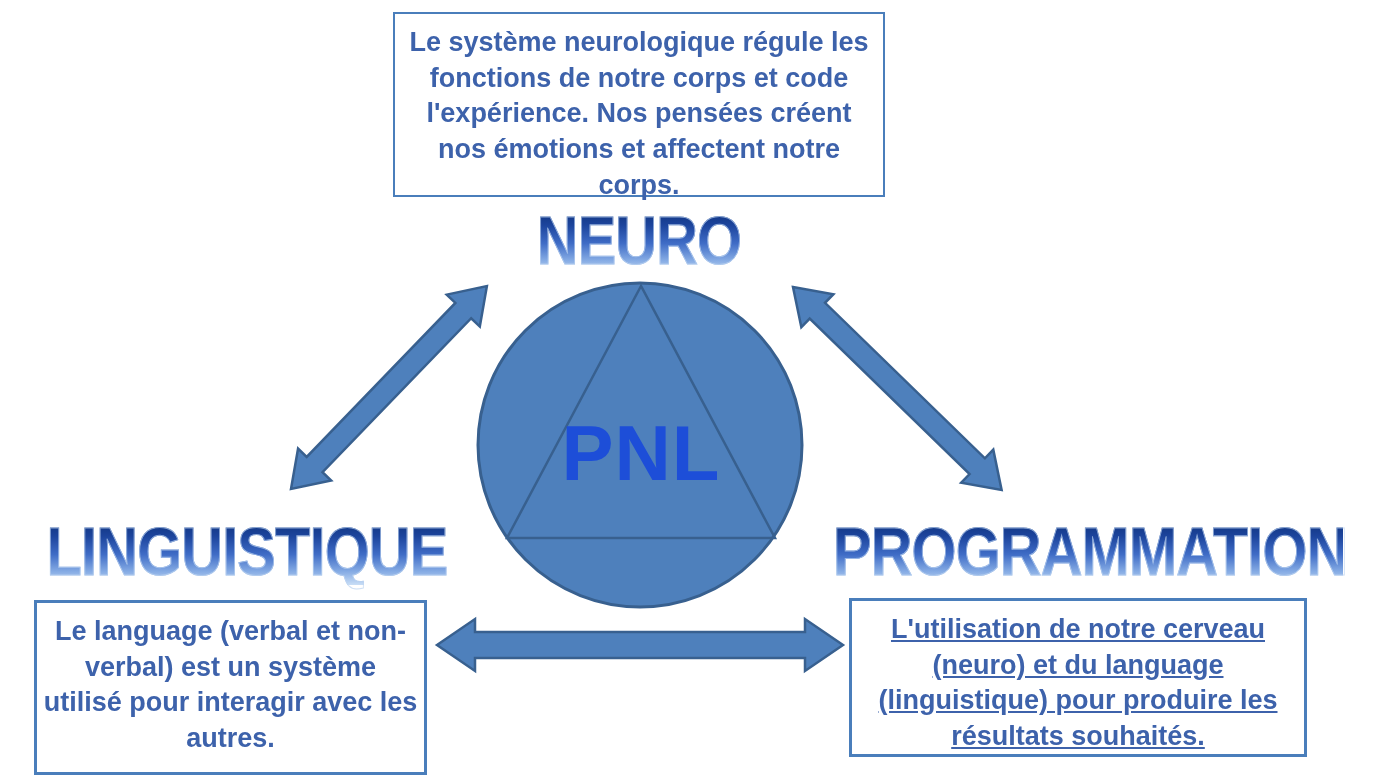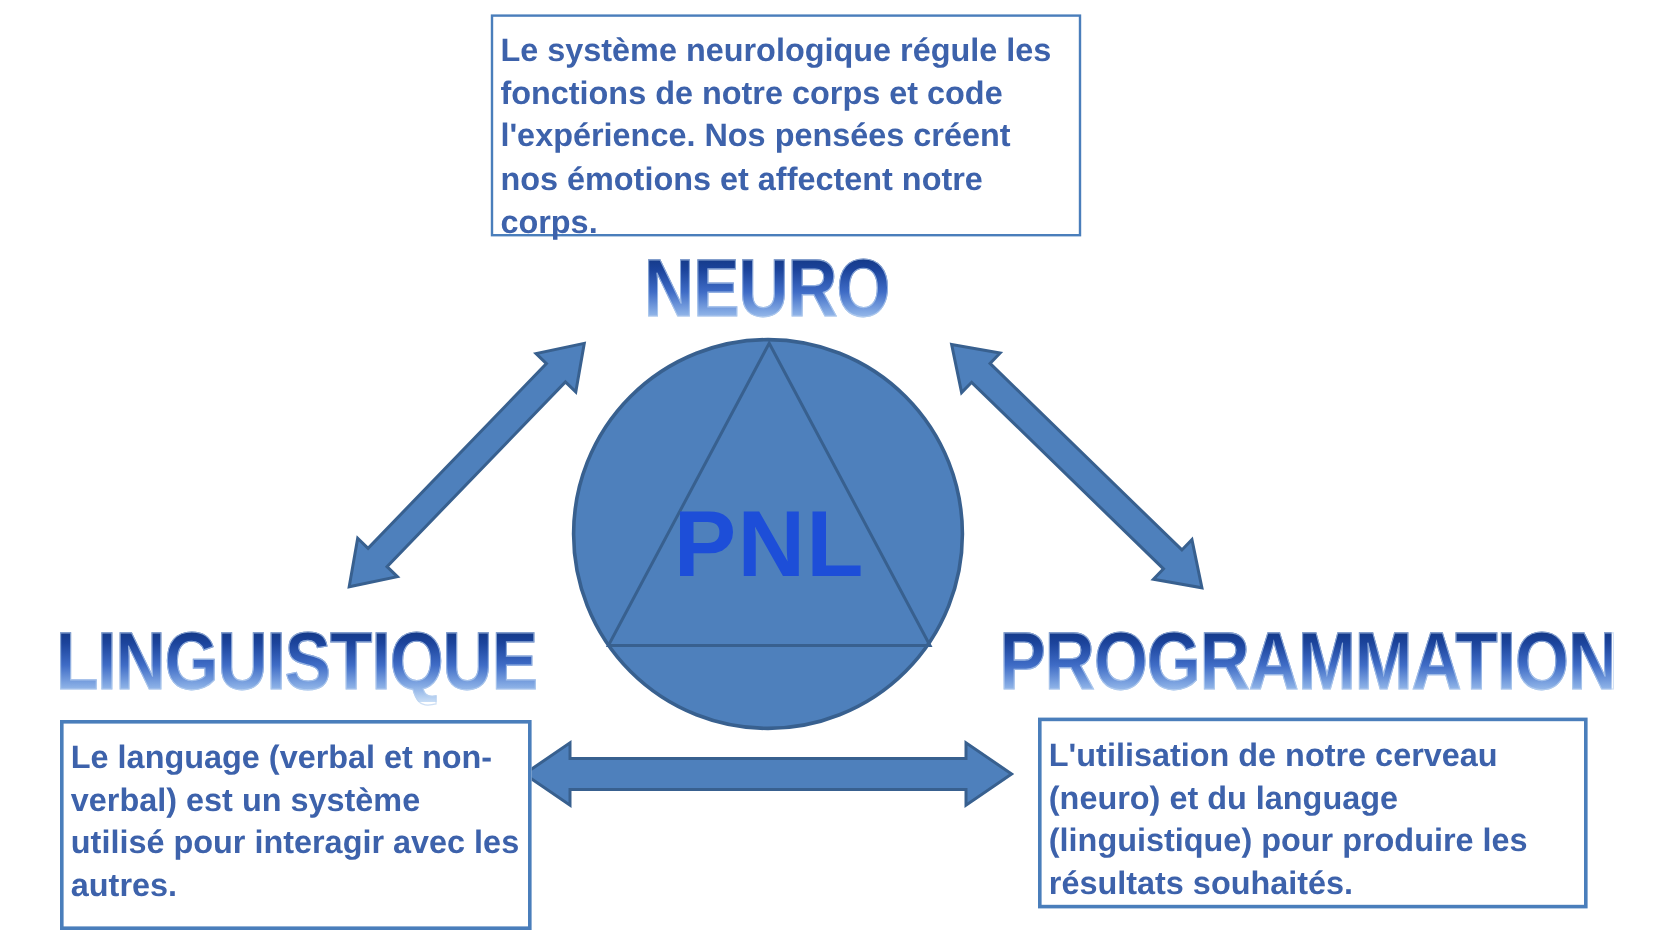--- a/index.html
+++ b/index.html
@@ -4,28 +4,27 @@
 <style>
   html,body{margin:0;padding:0;background:#ffffff;}
   .canvas{
     position:relative;width:1385px;height:781px;background:#ffffff;overflow:hidden;
     font-family:"Liberation Sans",sans-serif;
   }
   .shapes{position:absolute;left:0;top:0;width:1385px;height:781px;}
   .txtbox{
     position:absolute;box-sizing:border-box;background:#ffffff;
     border:3px solid #4a7ebb;color:#3d62ab;font-weight:bold;
-    font-size:27px;line-height:1.32;text-align:left;
+    font-size:27px;line-height:1.32;text-align:center;
     display:flex;align-items:flex-start;justify-content:center;
     padding:11px 6px;
-    margin-left:16px;
   }
   .txtbox-top{left:393px;top:12px;width:492px;height:185px;border-width:2px;}
   .txtbox-left{left:34px;top:600px;width:393px;height:175px;}
-  .txtbox-right{left:849px;top:598px;width:458px;height:159px;}
+  .txtbox-right{left:849px;top:598px;width:458px;height:159px;text-decoration:underline;}
   .heading{
     position:absolute;text-align:center;font-weight:700;font-size:68px;line-height:1;
     letter-spacing:-1px;white-space:nowrap;
     background:linear-gradient(180deg,#0d2f75 0%,#1c449c 28%,#3f6cc6 55%,#85abe4 80%,#c9def6 100%);
     -webkit-background-clip:text;background-clip:text;color:transparent;
     -webkit-text-stroke:1px rgba(185,210,240,0.7);
     transform:scaleX(0.85);
   }
   .heading-neuro{left:339px;top:206px;width:600px;}
   .heading-ling{left:-13px;top:517px;width:520px;}

